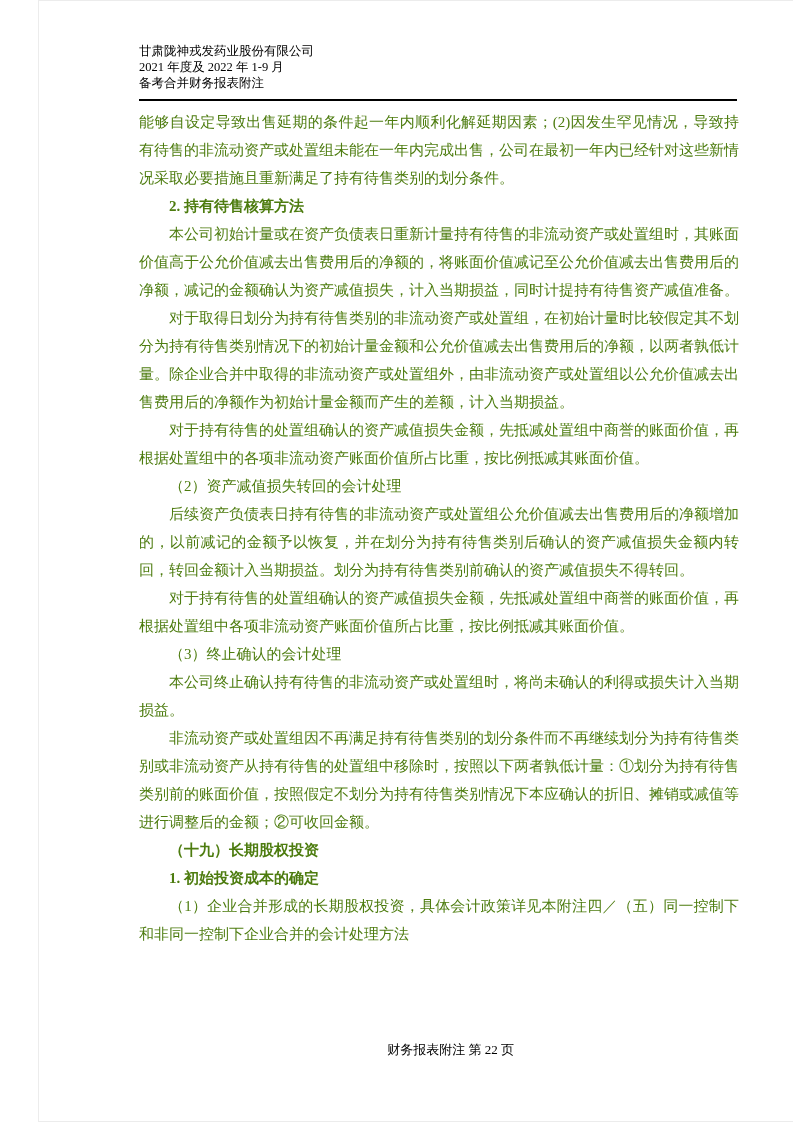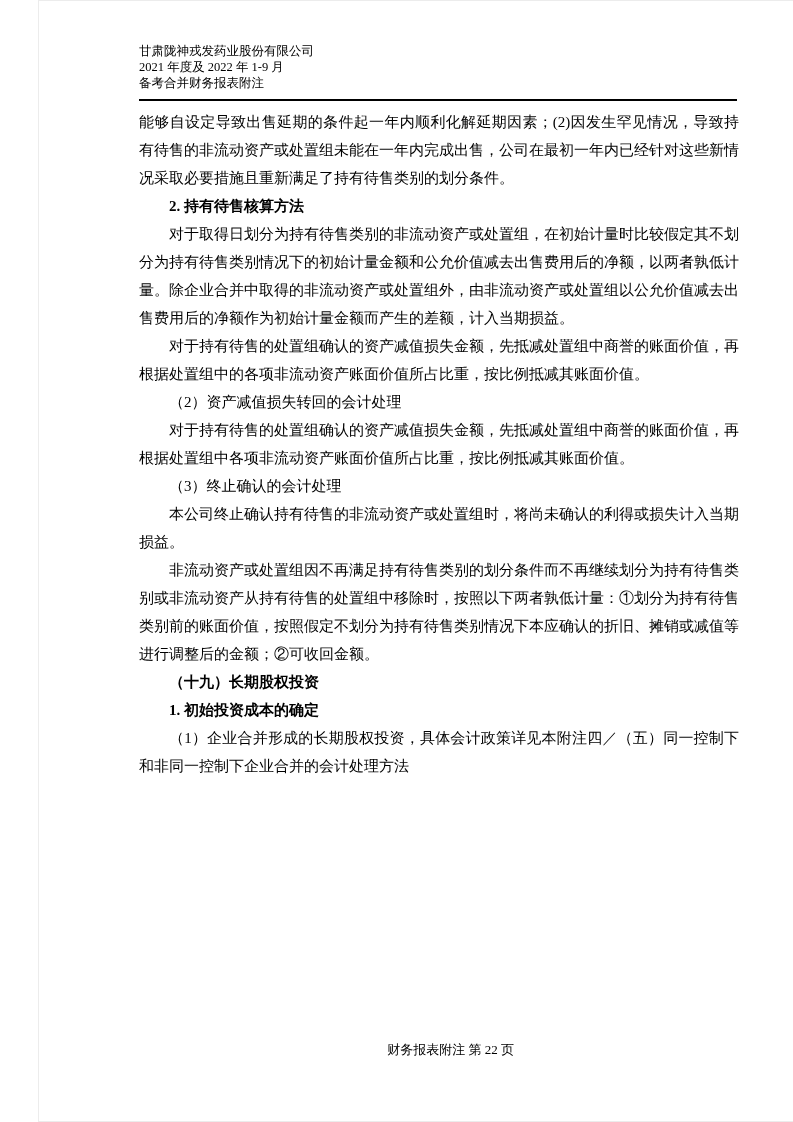--- a/index.html
+++ b/index.html
@@ -38,21 +38,21 @@
   }
   .content {
     position: absolute;
     left: 100px;
     top: 107px;
     width: 600px;
     font-size: 15px;
     line-height: 28px;
     text-align: justify;
     text-justify: inter-ideograph;
-    color: #000000;
+    color: #4d7c0f;
   }
   .content p { margin: 0; padding: 0; }
   .content p.indent { text-indent: 2em; }
   .content p.no-indent { text-indent: 0; }
   .content p.heading { font-weight: bold; }
   .footer {
     position: absolute;
     left: 16px;
     top: 1040px;
     width: 100%;
@@ -67,23 +67,25 @@
 <div class="page">
   <div class="header">
     <div>甘肃陇神戎发药业股份有限公司</div>
     <div>2021 年度及 2022 年 1-9 月</div>
     <div>备考合并财务报表附注</div>
   </div>
   <div class="header-rule"></div>
   <div class="content">
       <p class="no-indent">能够自设定导致出售延期的条件起一年内顺利化解延期因素；(2)因发生罕见情况，导致持有待售的非流动资产或处置组未能在一年内完成出售，公司在最初一年内已经针对这些新情况采取必要措施且重新满足了持有待售类别的划分条件。</p>
       <p class="heading indent">2. 持有待售核算方法</p>
+      <p class="indent">本公司初始计量或在资产负债表日重新计量持有待售的非流动资产或处置组时，其账面价值高于公允价值减去出售费用后的净额的，将账面价值减记至公允价值减去出售费用后的净额，减记的金额确认为资产减值损失，计入当期损益，同时计提持有待售资产减值准备。</p>
       <p class="indent">对于取得日划分为持有待售类别的非流动资产或处置组，在初始计量时比较假定其不划分为持有待售类别情况下的初始计量金额和公允价值减去出售费用后的净额，以两者孰低计量。除企业合并中取得的非流动资产或处置组外，由非流动资产或处置组以公允价值减去出售费用后的净额作为初始计量金额而产生的差额，计入当期损益。</p>
       <p class="indent">对于持有待售的处置组确认的资产减值损失金额，先抵减处置组中商誉的账面价值，再根据处置组中的各项非流动资产账面价值所占比重，按比例抵减其账面价值。</p>
       <p class="indent">（2）资产减值损失转回的会计处理</p>
+      <p class="indent">后续资产负债表日持有待售的非流动资产或处置组公允价值减去出售费用后的净额增加的，以前减记的金额予以恢复，并在划分为持有待售类别后确认的资产减值损失金额内转回，转回金额计入当期损益。划分为持有待售类别前确认的资产减值损失不得转回。</p>
       <p class="indent">对于持有待售的处置组确认的资产减值损失金额，先抵减处置组中商誉的账面价值，再根据处置组中各项非流动资产账面价值所占比重，按比例抵减其账面价值。</p>
       <p class="indent">（3）终止确认的会计处理</p>
       <p class="indent">本公司终止确认持有待售的非流动资产或处置组时，将尚未确认的利得或损失计入当期损益。</p>
       <p class="indent">非流动资产或处置组因不再满足持有待售类别的划分条件而不再继续划分为持有待售类别或非流动资产从持有待售的处置组中移除时，按照以下两者孰低计量：①划分为持有待售类别前的账面价值，按照假定不划分为持有待售类别情况下本应确认的折旧、摊销或减值等进行调整后的金额；②可收回金额。</p>
       <p class="heading indent">（十九）长期股权投资</p>
       <p class="heading indent">1. 初始投资成本的确定</p>
       <p class="indent">（1）企业合并形成的长期股权投资，具体会计政策详见本附注四／（五）同一控制下和非同一控制下企业合并的会计处理方法</p>
     </div>
   <div class="footer">财务报表附注 第 22 页</div>
 </div>

